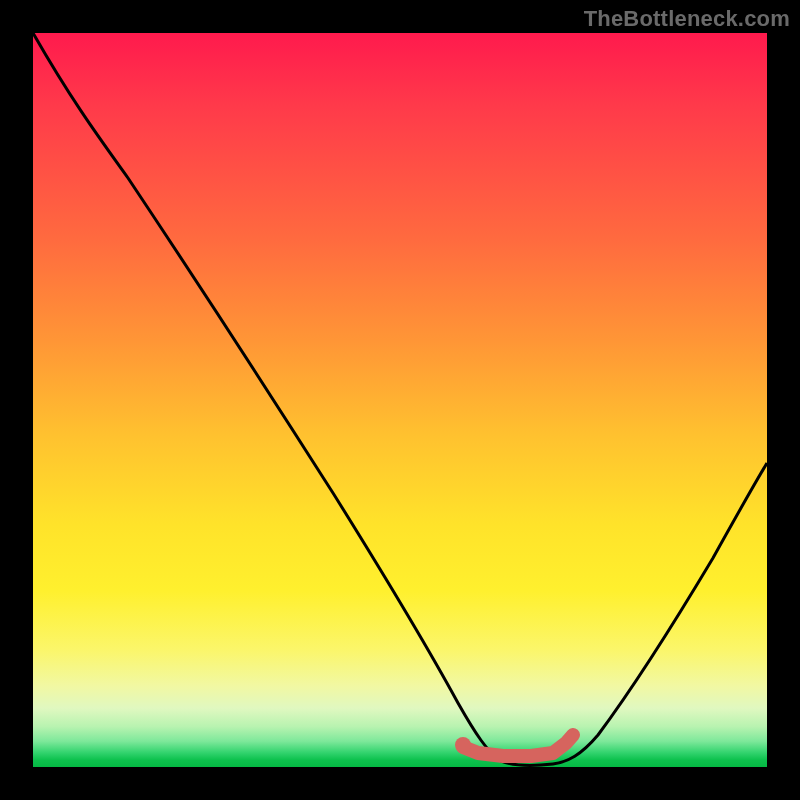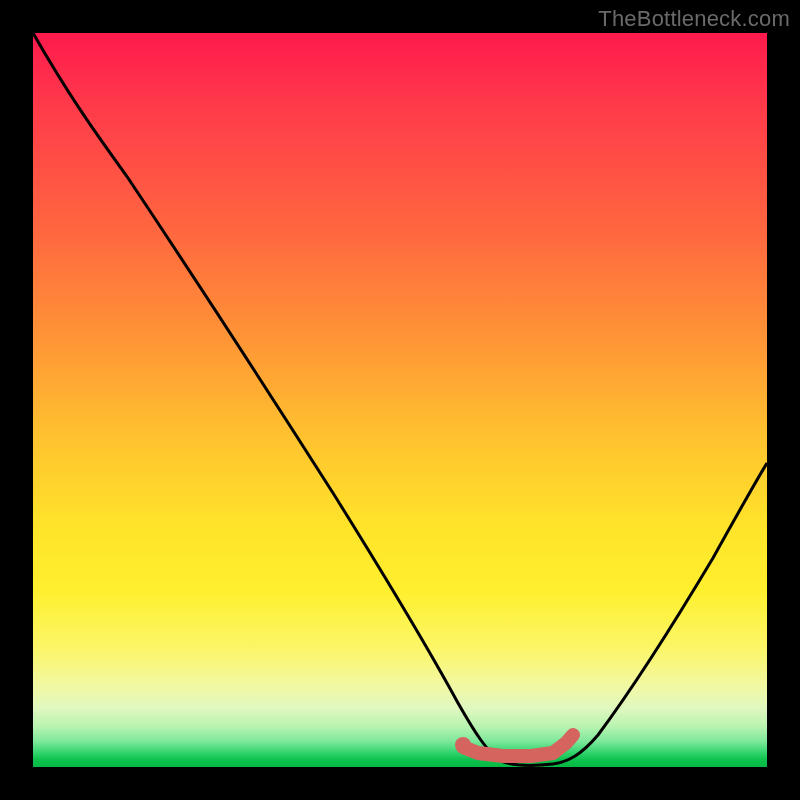--- a/index.html
+++ b/index.html
@@ -9,20 +9,21 @@
     height: 800px;
     background: #000;
     overflow: hidden;
     font-family: Arial, Helvetica, sans-serif;
   }
   .frame {
     position: relative;
     width: 800px;
     height: 764px;
     background: #000;
+    font-weight: bold;
   }
   .plot {
     position: absolute;
     left: 33px;
     top: 33px;
     width: 734px;
     height: 734px;
     
     background: linear-gradient(
       to bottom,

